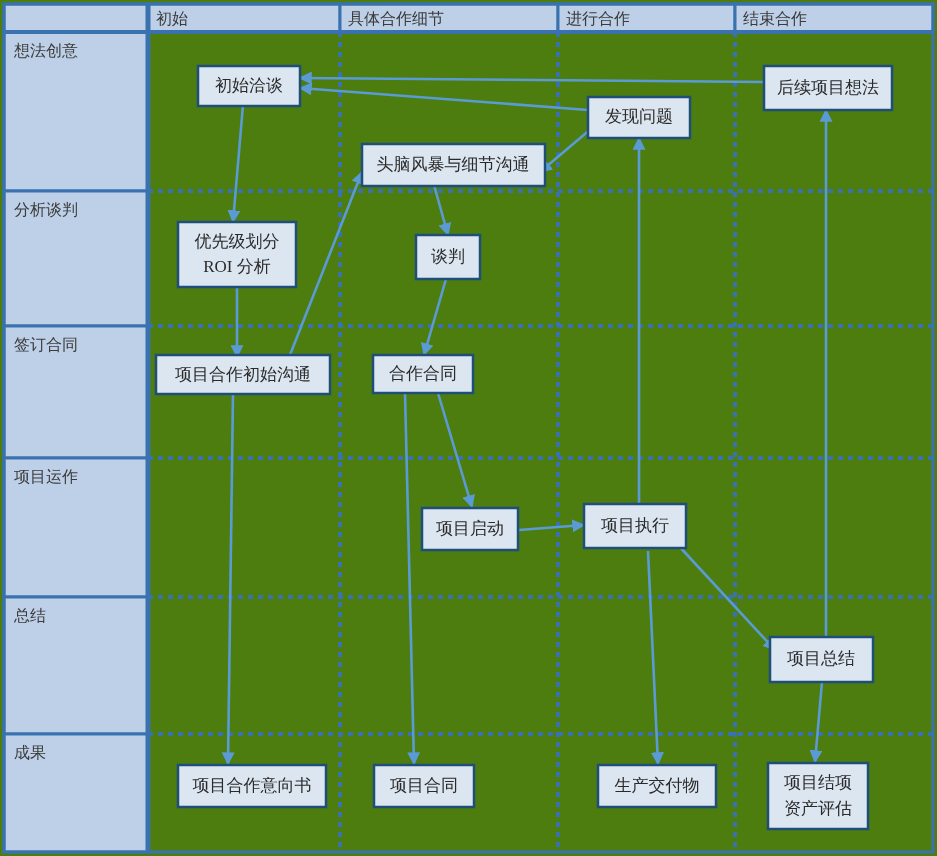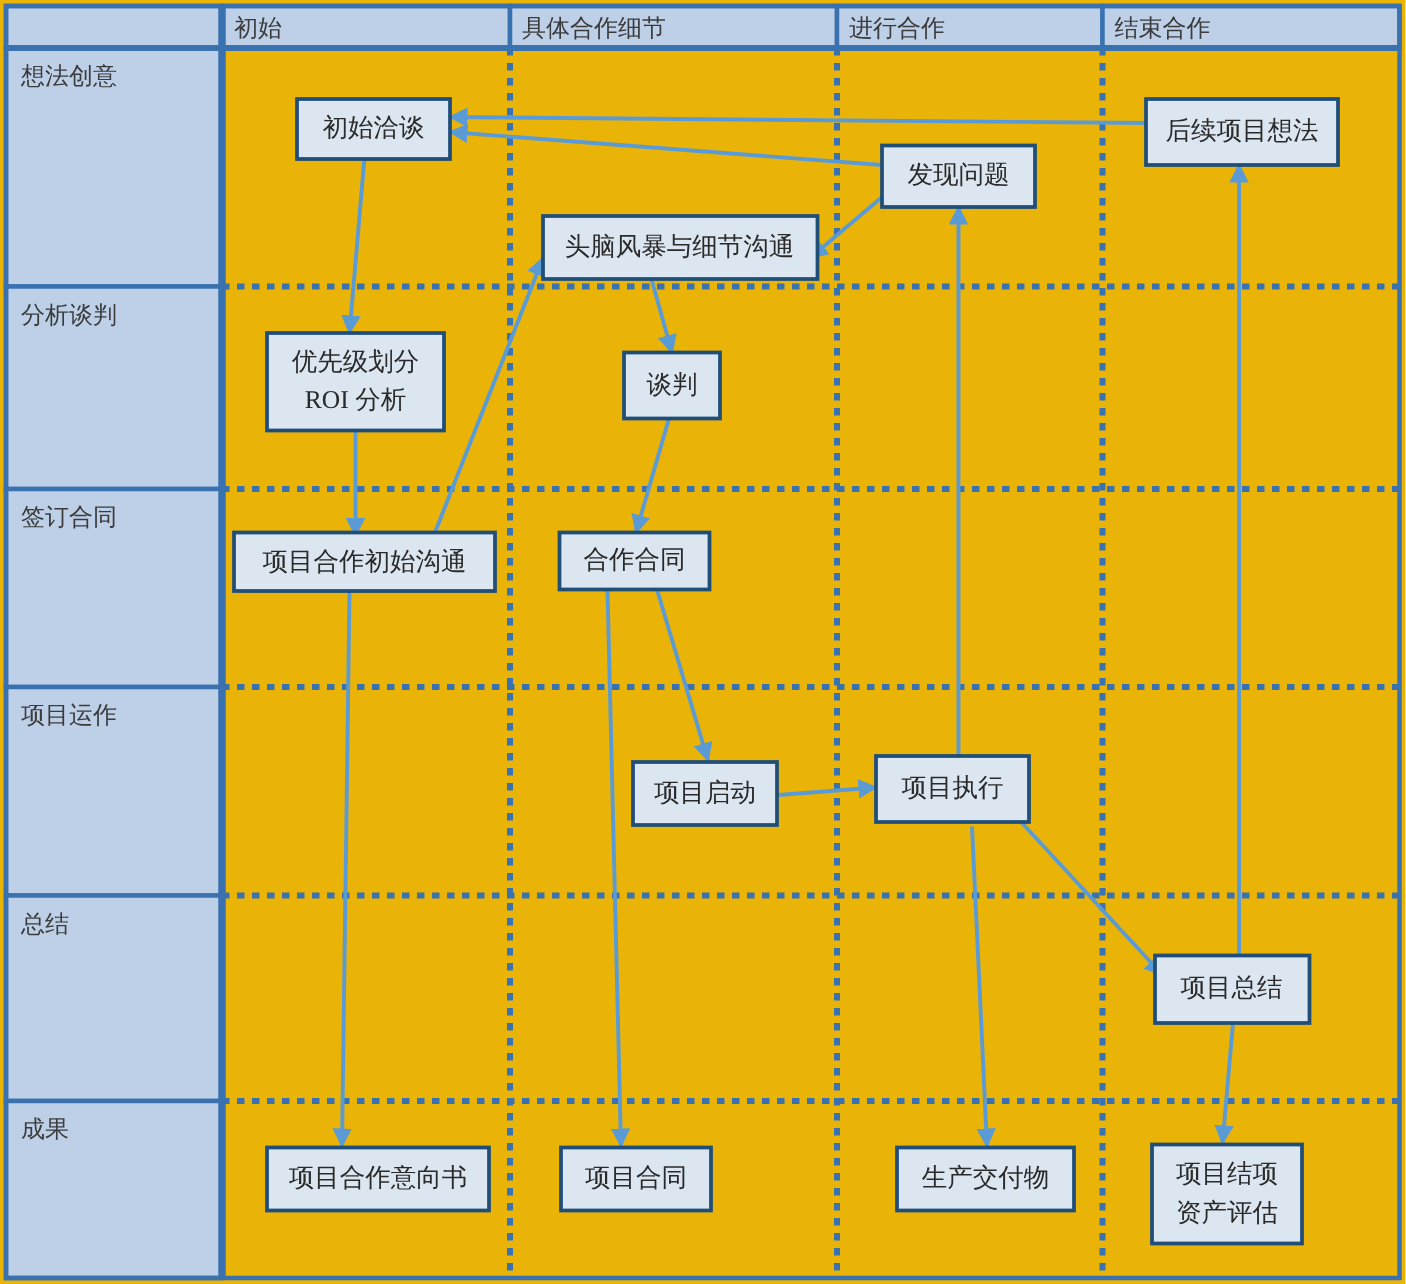--- a/index.html
+++ b/index.html
@@ -8,21 +8,21 @@
     background: #ffffff;
   }
   body {
     font-family: "Liberation Serif", "DejaVu Serif", serif;
   }
   #canvas-wrap {
     position: relative;
     width: 937px;
     height: 856px;
     overflow: hidden;
-    background: #eab308;
+    background: #4d7c0f;
   }
   svg.diagram {
     position: absolute;
     top: 0;
     left: 0;
     width: 937px;
     height: 856px;
   }
   .lane-label-cell {
     fill: #BDD0E8;

